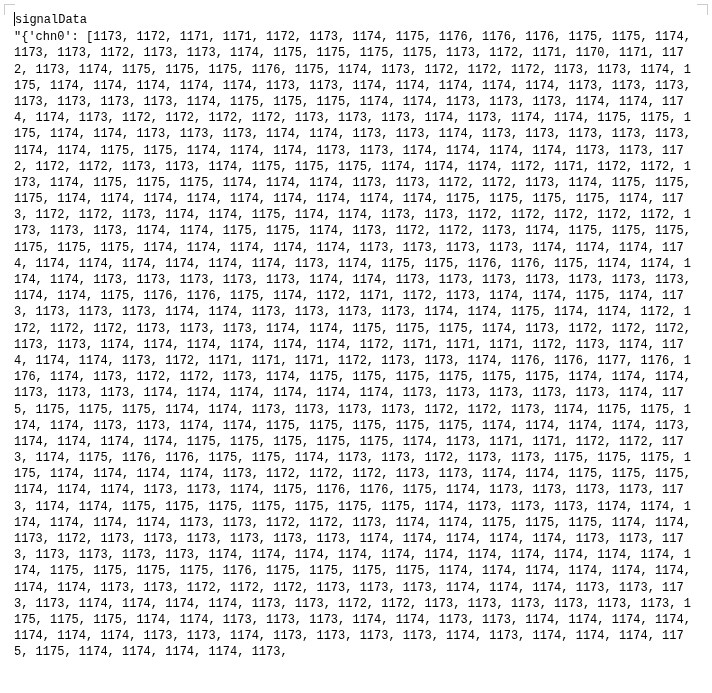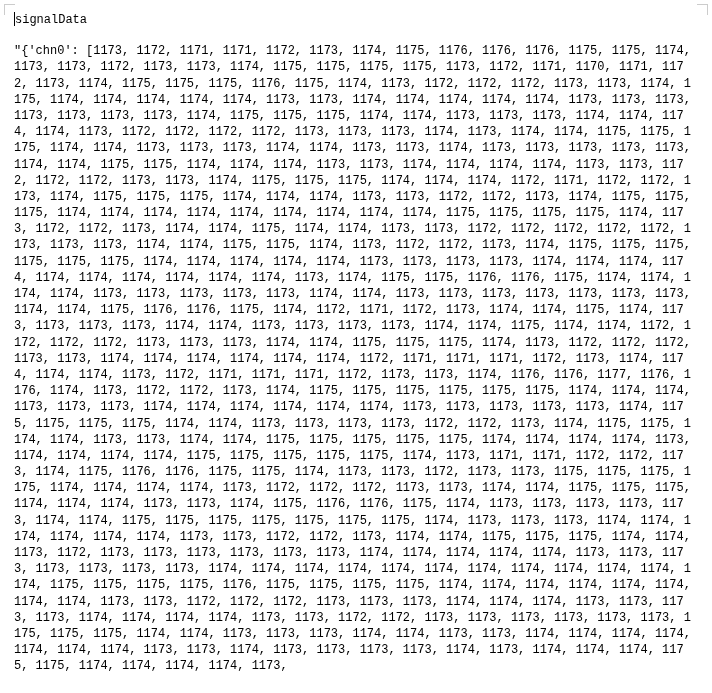--- a/index.html
+++ b/index.html
@@ -30,21 +30,21 @@
   .caret {
     display: inline-block;
     width: 0;
     border-left: 1px solid #000;
     height: 14px;
     vertical-align: -3px;
     margin-right: 0px;
   }
   .header-line {
     white-space: nowrap;
-    margin-bottom: 15px;
+    margin-bottom: 1px;
   }
   .data-block {
     white-space: pre-wrap;
     word-break: break-all;
   }
 </style>
 </head>
 <body>
 
 <div class="page">

